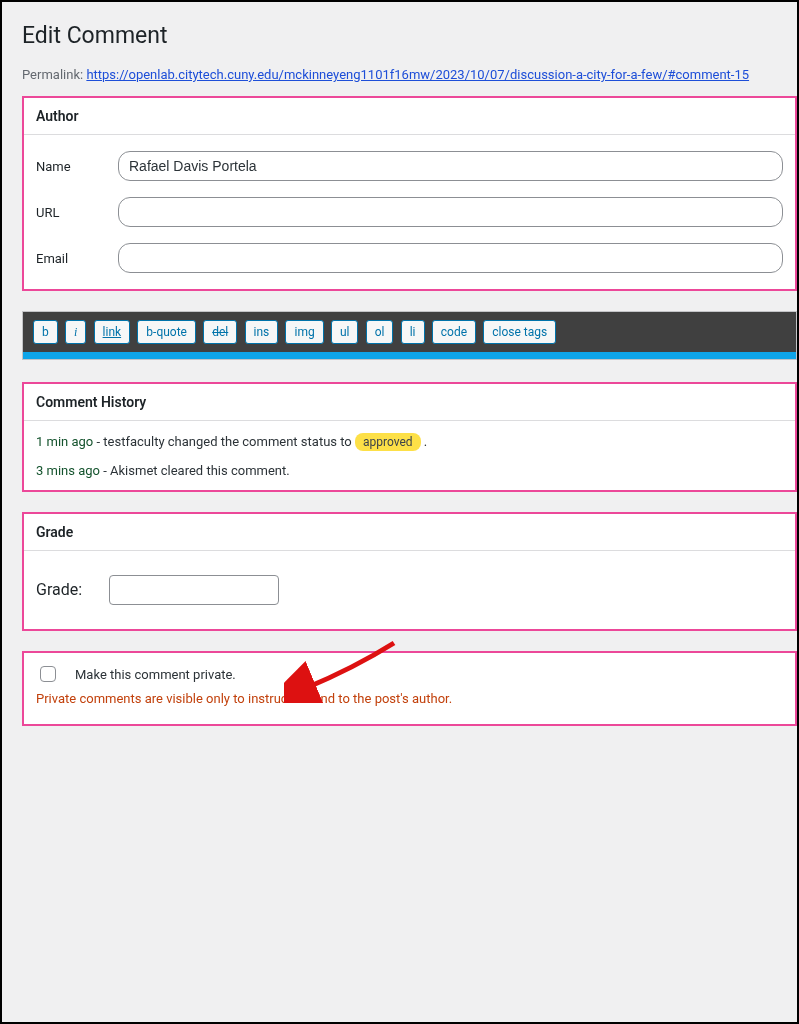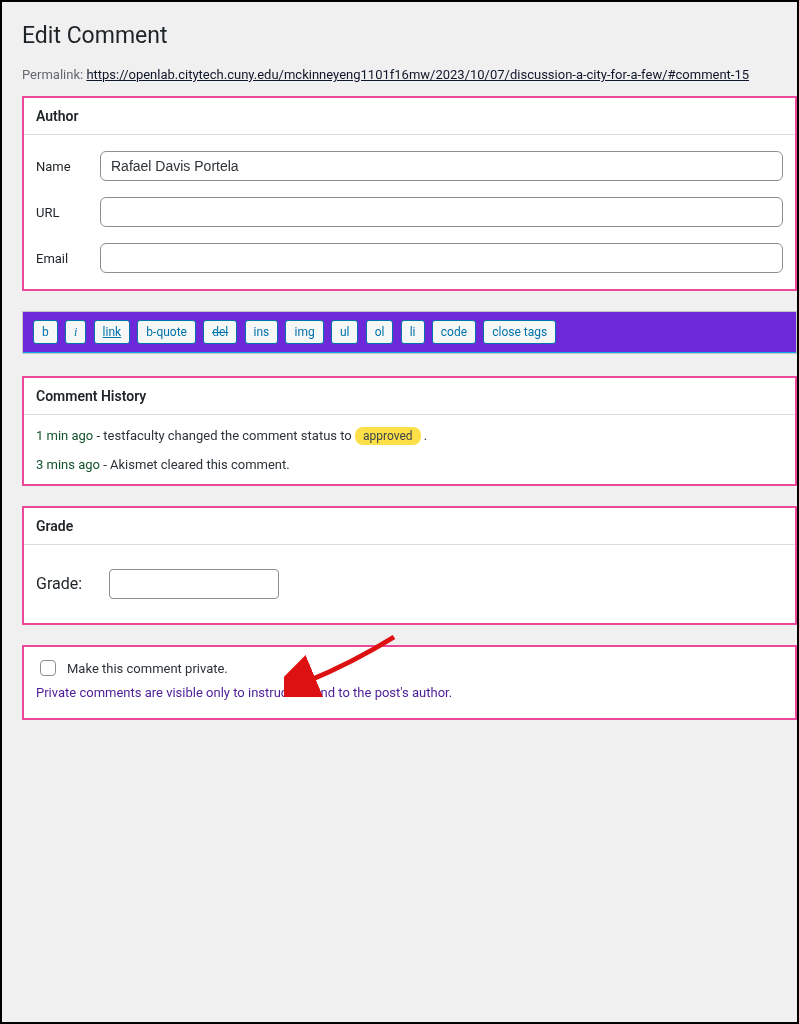--- a/index.html
+++ b/index.html
@@ -24,63 +24,64 @@
     font-weight: 400;
     margin: 4px 0 18px 0;
     color: #1d2327;
   }
   .permalink {
     color: #646970;
     font-size: 13px;
     margin-bottom: 14px;
   }
   .permalink a {
-    color: #0f172a;
+    color: #1d4ed8;
   }
   .panel {
     background: #fff;
     border: 2px solid #ec4899;
     margin-bottom: 20px;
   }
   .panel-header {
     padding: 10px 12px;
     border-bottom: 1px solid #dcdcde;
     font-size: 14px;
     font-weight: 600;
     color: #1d2327;
   }
   .author-row {
     display: flex;
     align-items: center;
     padding: 16px 12px;
+    gap: 18px;
   }
   .author-row + .author-row { padding-top: 0; }
   .author-row label {
     width: 64px;
     color: #1d2327;
     font-size: 13px;
   }
   .author-row input[type=text] {
     flex: 1;
     height: 30px;
     padding: 4px 10px;
     border: 1px solid #8c8f94;
-    border-radius: 6px;
+    border-radius: 12px;
     font-size: 14px;
     color: #2c3338;
     background: #fff;
   }
   .editor-panel {
     background: #fff;
     border: 1px solid #c3c4c7;
     margin-bottom: 22px;
   }
   .quicktags {
-    background: #6d28d9;
-    border-bottom: 1px solid #0ea5e9;
+    background: #404040;
+    border-bottom: 7px solid #0ea5e9;
     padding: 8px 10px;
   }
   .qt-btn {
     display: inline-block;
     background: #f6f7f7;
     color: #0073aa;
     border: 1px solid #0073aa;
     border-radius: 3px;
     font-size: 12px;
     padding: 4px 8px;
@@ -132,31 +133,31 @@
   }
   .privacy-body {
     padding: 10px 12px 18px 12px;
     font-size: 13px;
     color: #2c3338;
     position: relative;
   }
   .privacy-body .cb-row {
     display: flex;
     align-items: center;
-    gap: 8px;
+    gap: 16px;
     margin-bottom: 6px;
   }
   .privacy-body input[type=checkbox] {
     width: 16px; height: 16px;
     border: 1px solid #8c8f94;
     border-radius: 4px;
     appearance: none;
     background: #fff;
   }
-  .privacy-body .help { color: #4c1d95; }
+  .privacy-body .help { color: #c2410c; }
   
   .arrow-annot {
     position: absolute;
     pointer-events: none;
   }
 </style>
 </head>
 <body>
 
 <div class="frame">

